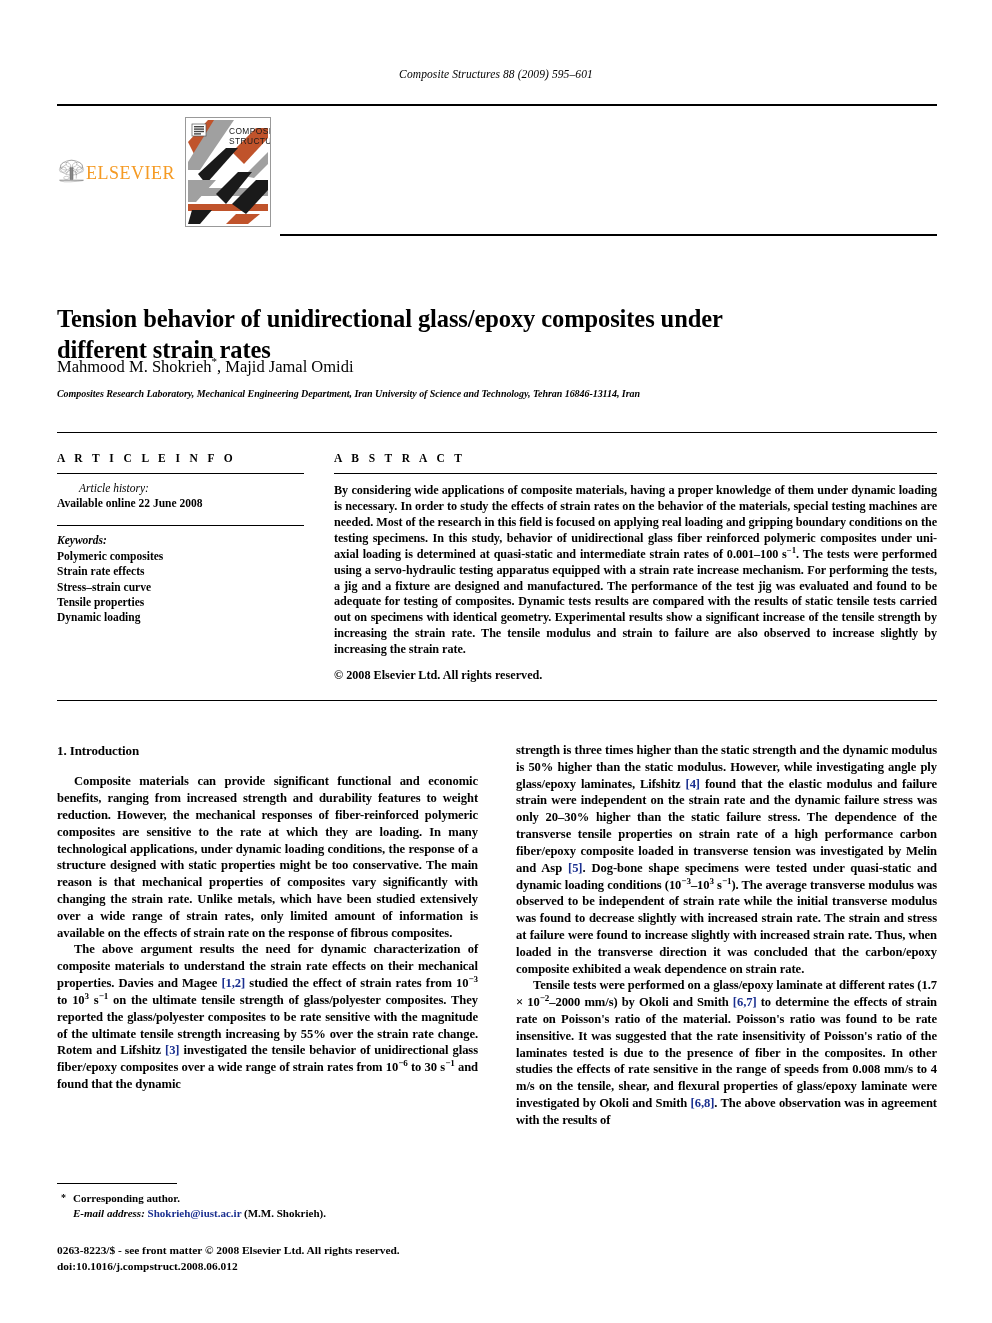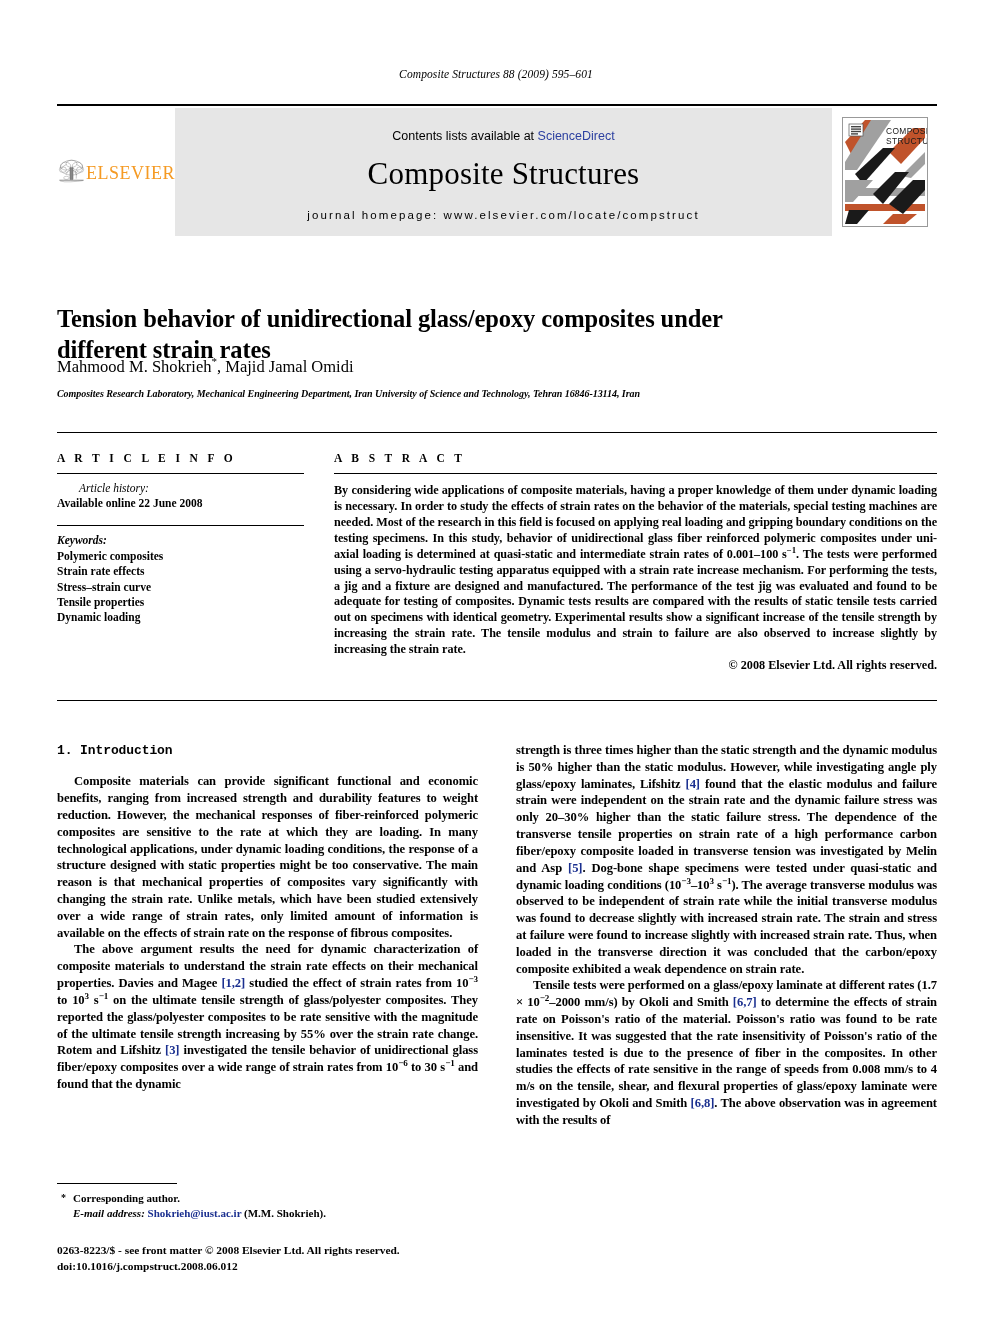--- a/index.html
+++ b/index.html
@@ -189,22 +189,22 @@
   }
   .abstract-body {
     margin-top: 9px;
     font-size: 12.2px;
     line-height: 1.305;
     text-align: justify;
     font-weight: bold;
     letter-spacing: -.05px;
   }
   .copyright {
-    margin-top: 0;
-    text-align: right;
+    margin-top: 10px;
+    text-align: left;
     font-size: 12.2px;
     font-weight: bold;
   }
 
   
   .col {
     position: absolute;
     top: 742px;
     width: 421px;
     font-size: 12.6px;
@@ -213,21 +213,21 @@
     font-weight: bold;
     letter-spacing: -.08px;
   }
   .col-left  { left: 57px; }
   .col-right { left: 516px; }
   .col p { margin: 0; text-indent: 17px; }
   .col p.noindent { text-indent: 0; }
   h2.section-title {
     margin: 0 0 14px 0;
     font-size: 13px;
-    font-family: Liberation Mono, monospace;
+    font-family: Liberation Serif, serif;
     font-weight: bold;
     letter-spacing: -.1px;
   }
   .cite { color: #1a2f8f; }
   sup { font-size: .72em; vertical-align: super; line-height: 0; }
 
   
   .footnote-area {
     position: absolute;
     left: 57px; top: 1183px;
@@ -286,27 +286,20 @@
           <path d="M33 26 L33 56 L41 56 L41 26 Z" fill="#888" stroke="#444" stroke-width="0.8"></path>
           <path d="M34 30 q-8 6 -11 14 M40 32 q8 6 10 13" stroke="#666" stroke-width="0.8" fill="none"></path>
           <path d="M47 34 q4 10 2 20" stroke="#555" stroke-width="0.8" fill="none"></path>
           <ellipse cx="24" cy="52" rx="7" ry="4" fill="none" stroke="#666" stroke-width="0.8"></ellipse>
           <path d="M6 58 L68 58" stroke="#333" stroke-width="1.4"></path>
           <path d="M8 60 q10 3 26 2 q22 -1 32 -3" stroke="#555" stroke-width="0.8" fill="none"></path>
         </svg>
         <div class="elsevier-word">ELSEVIER</div>
       </div>
 
-      <div class="journal-band">
-        <div class="contents-line">
-          <span>Contents lists available at </span><span class="sd">ScienceDirect</span>
-        </div>
-        <div class="journal-name">Composite Structures</div>
-        <div class="homepage-line">journal homepage: www.elsevier.com/locate/compstruct</div>
-      </div>
 
       <div class="cover-box">
         <div class="cover-thumb">
           <svg width="84" height="108" viewBox="0 0 84 108">
             <rect x="0" y="0" width="84" height="108" fill="#ffffff"></rect>
             <g>
               <polygon points="2,24 22,2 40,2 10,40" fill="#C0532B"></polygon>
               <polygon points="28,2 48,2 14,52 2,52 2,44" fill="#A0A0A0"></polygon>
               <polygon points="46,34 70,10 82,10 82,20 58,46" fill="#C0532B"></polygon>
               <polygon points="58,58 82,34 82,46 68,60" fill="#A0A0A0"></polygon>

